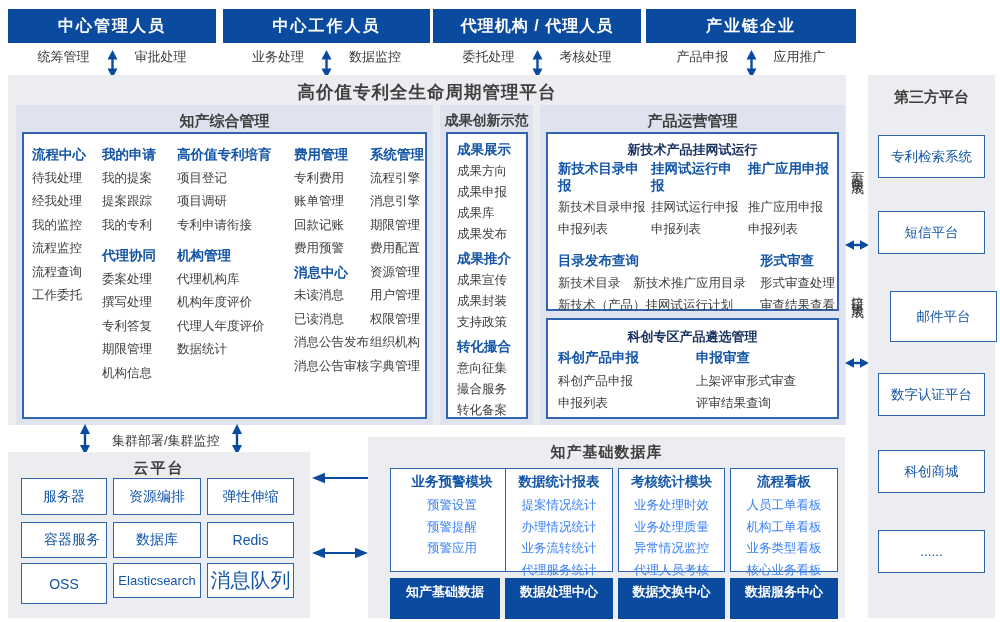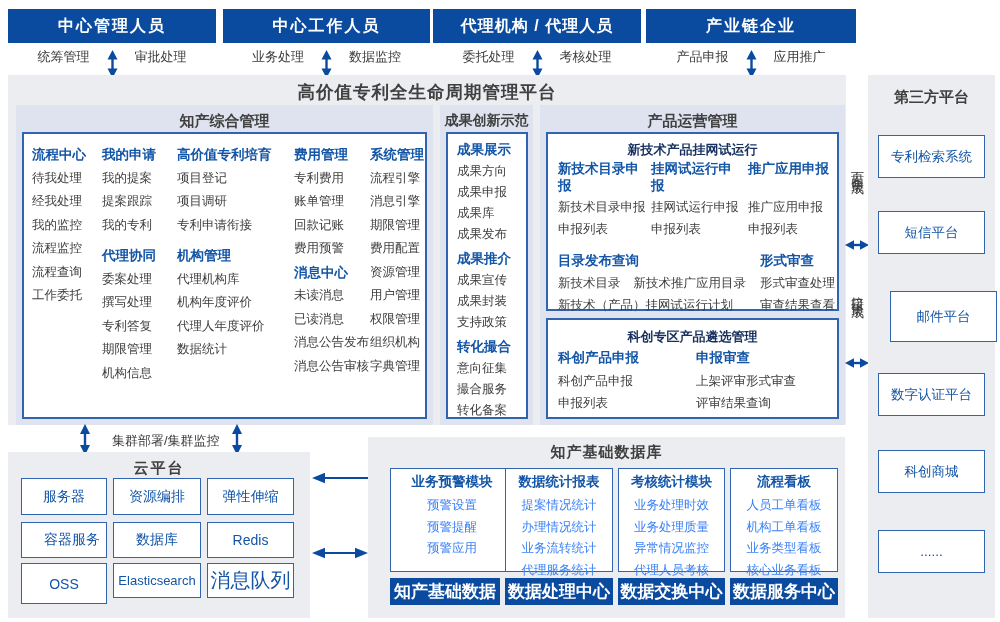--- a/index.html
+++ b/index.html
@@ -13,21 +13,21 @@
   .subpanel{background:#DFE3EF;}
   .ptitle{font-weight:bold;color:#404040;font-size:15px;text-align:center;white-space:nowrap;}
   .wbox{background:#fff;border:2px solid #3064AE;position:absolute;box-sizing:border-box;}
   .wbox1{background:#fff;border:1.5px solid #3064AE;position:absolute;box-sizing:border-box;}
   .col{position:absolute;top:9px;}
   .ghdr{font-weight:bold;color:#1355A6;font-size:13.5px;line-height:23.5px;white-space:nowrap;}
   .gitem{color:#3D3D3D;font-size:12.5px;line-height:23.5px;white-space:nowrap;}
   .gap7{margin-top:7px;}
   .bxtitle{font-weight:bold;color:#16305F;font-size:13px;text-align:center;white-space:nowrap;}
   .blueitem{color:#3b82f6;font-size:12.5px;line-height:21.5px;white-space:nowrap;}
-  .navybtn{background:#0B4B9F;color:#fff;font-weight:bold;font-size:17px;text-align:center;position:absolute;height:27px;line-height:27px;font-family:Liberation Serif, serif;}
+  .navybtn{background:#0B4B9F;color:#fff;font-weight:bold;font-size:13px;text-align:center;position:absolute;height:41px;line-height:27px;font-family:Liberation Serif, serif;}
   .tpbox{display:flex;align-items:center;justify-content:center;color:#1355A6;font-size:13.5px;white-space:nowrap;}
   .vtext{writing-mode:vertical-rl;text-orientation:upright;font-size:13px;color:#3A3A3A;letter-spacing:3px;white-space:nowrap;}
   .plainlabel{font-size:13px;color:#3A3A3A;white-space:nowrap;}
   svg{display:block;}
 </style>
 </head>
 <body>
 
 <div class="abs" style="left:8px;top:9px;width:208px;">
   <div class="hdrbox">中心管理人员</div>

